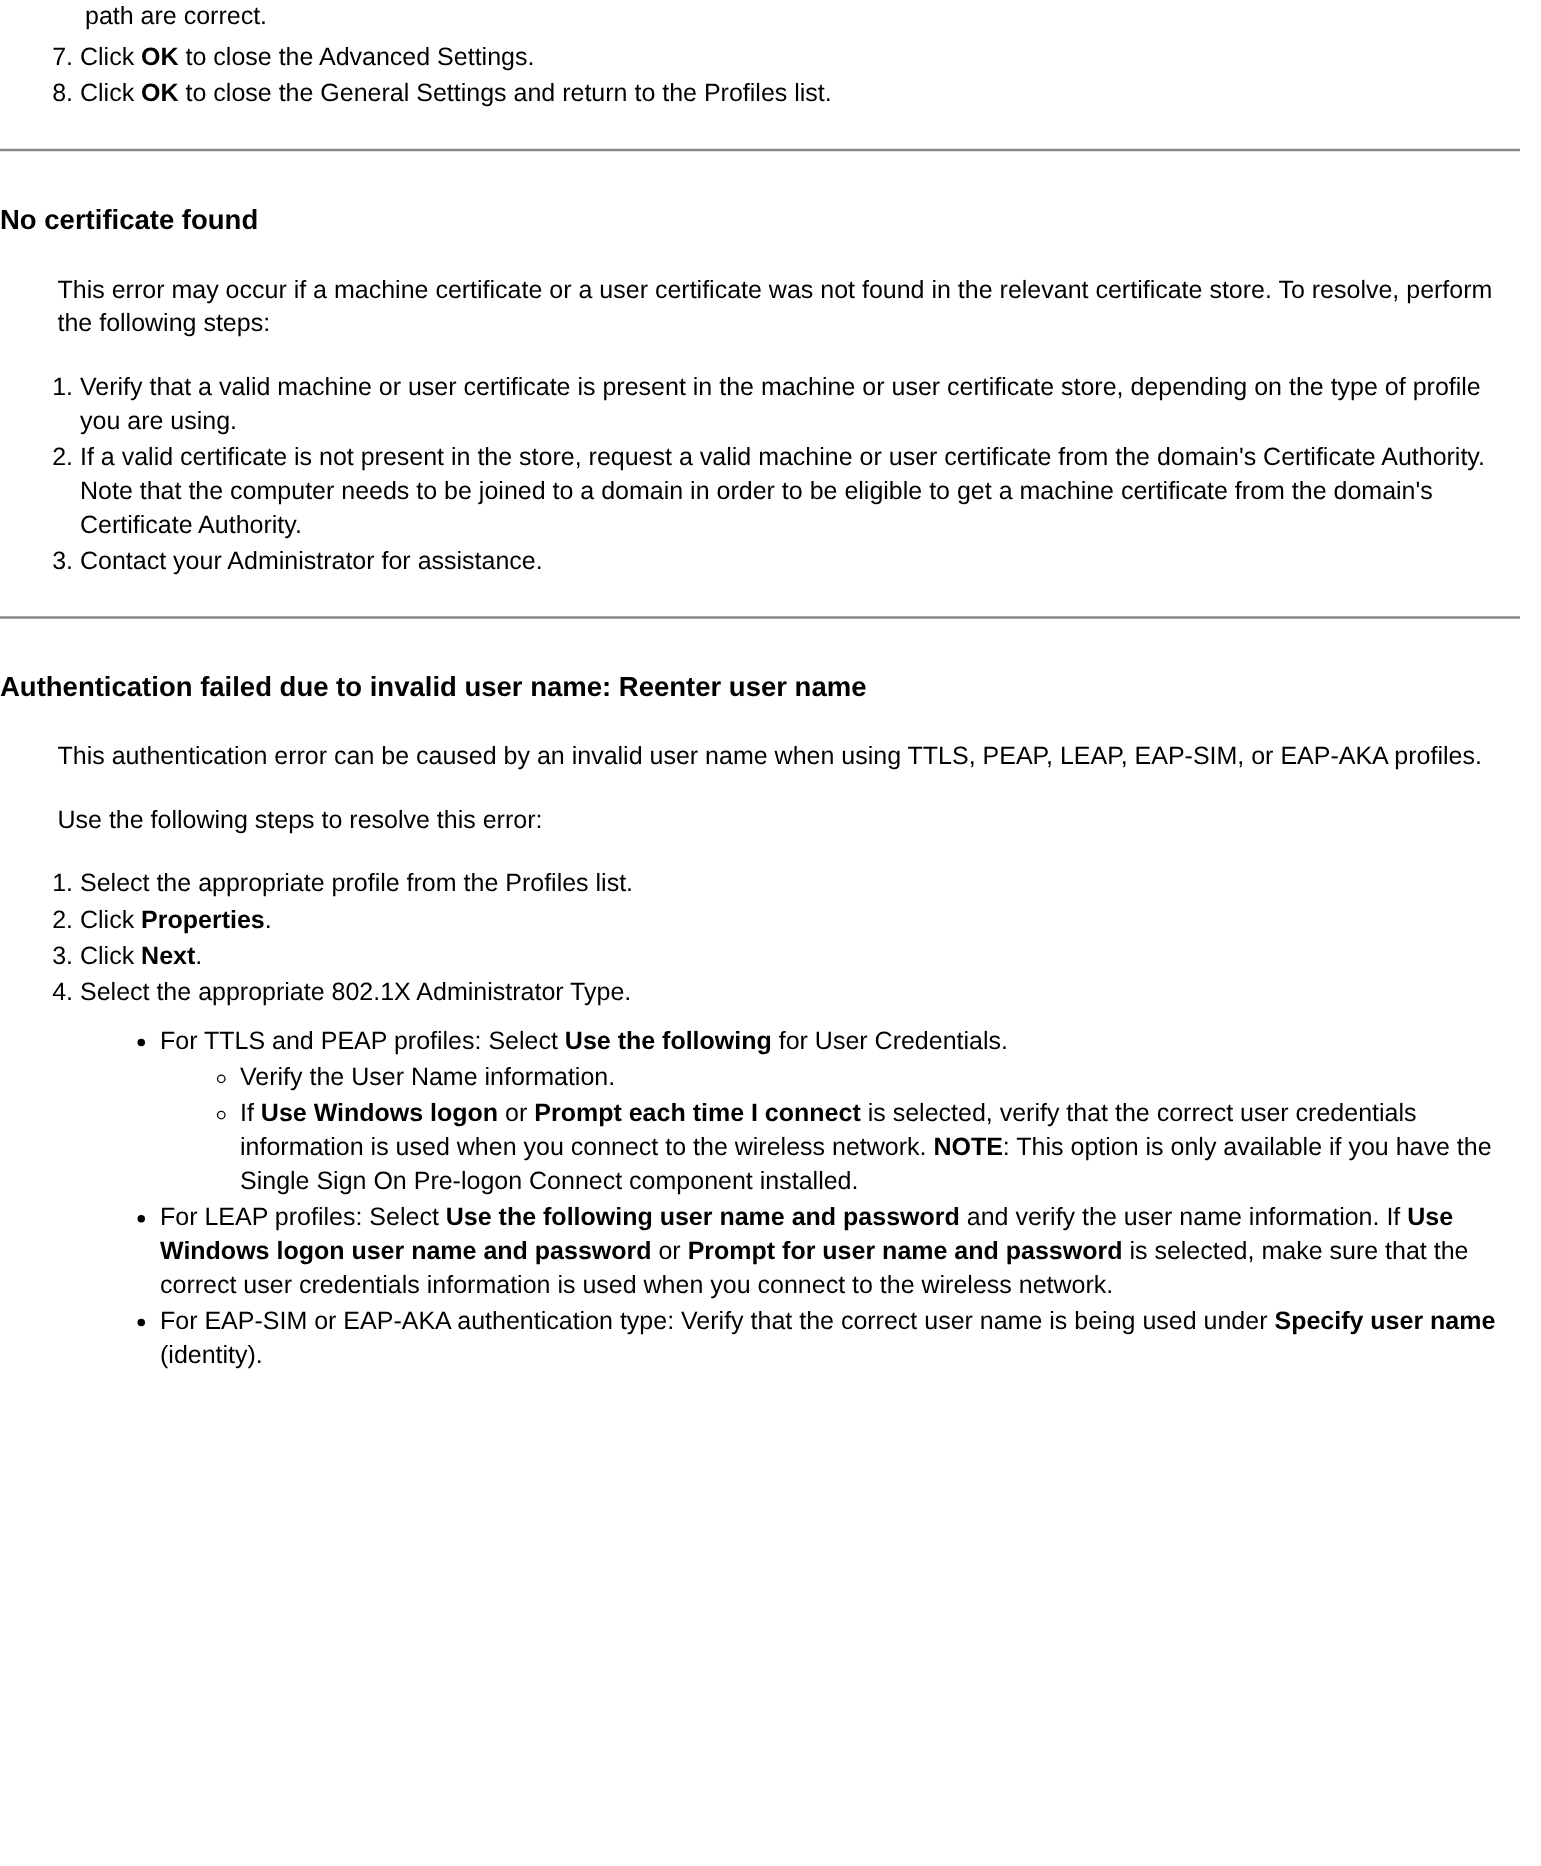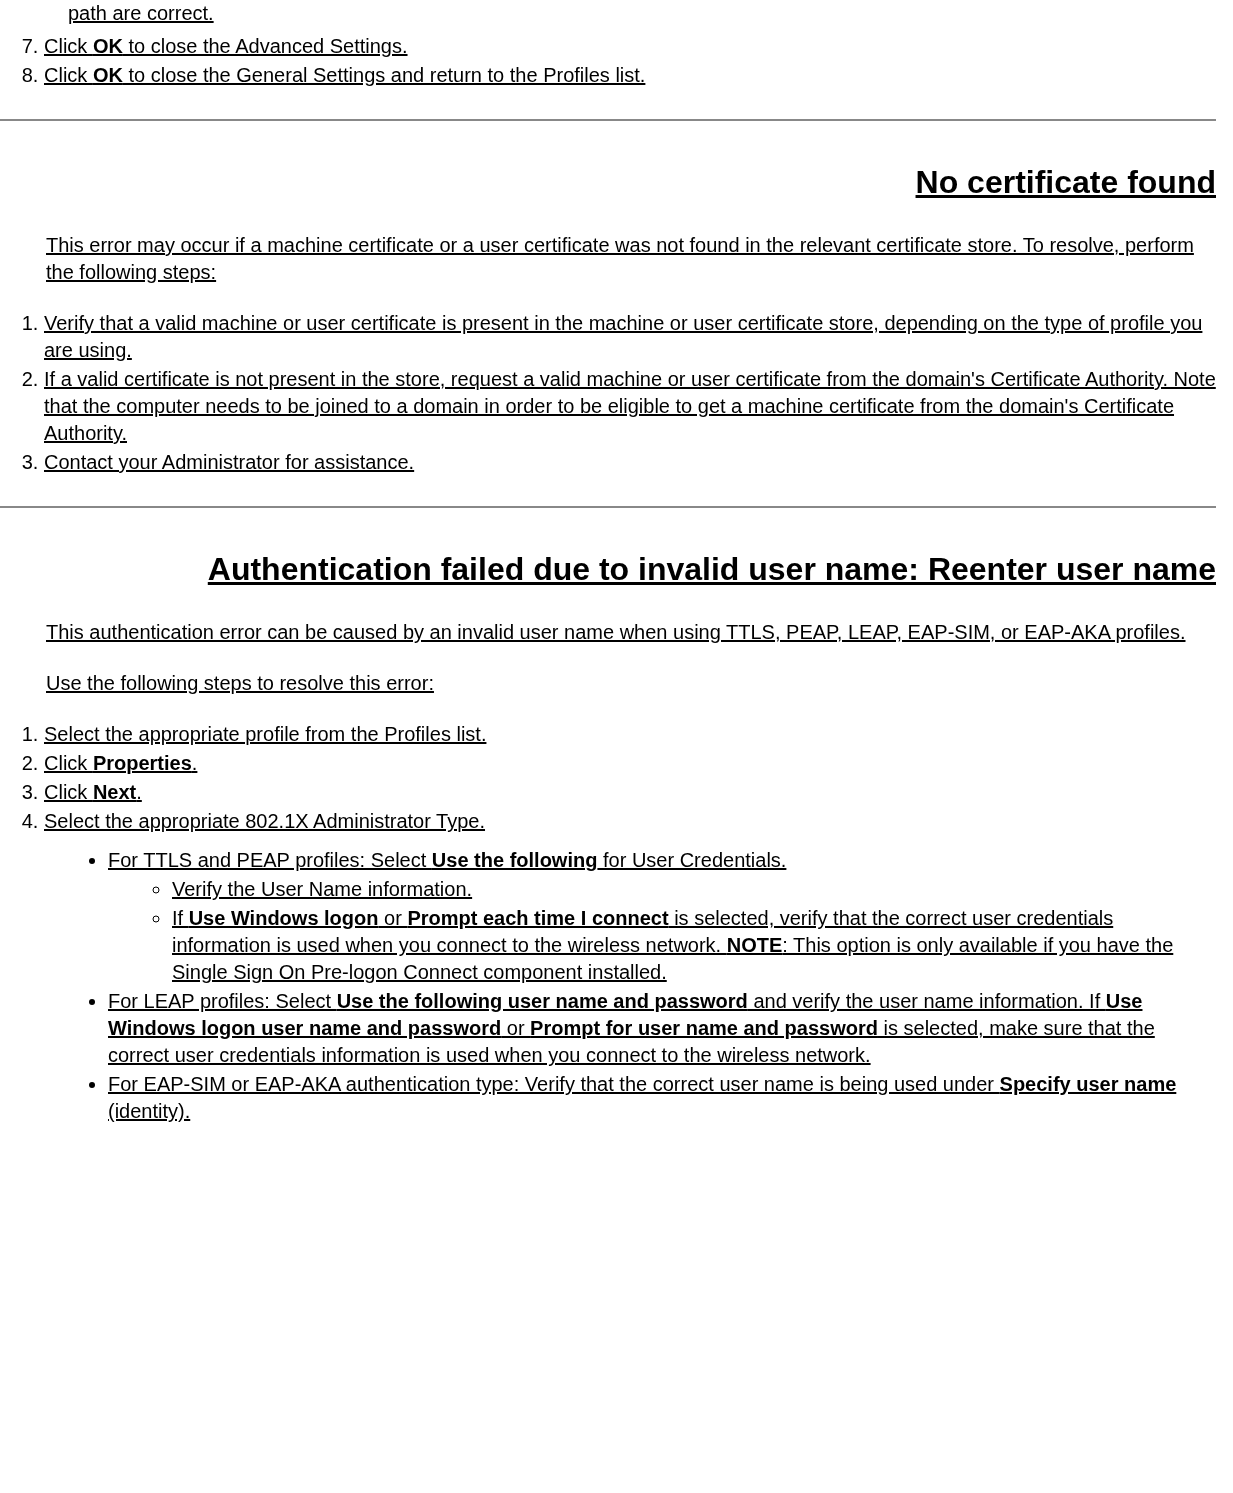--- a/index.html
+++ b/index.html
@@ -8,49 +8,47 @@
     background: #fff;
     color: #000;
     font-family: Verdana, Geneva, sans-serif;
     font-size: 20px;
     line-height: 1.35;
   }
   .page {
     width: 1226px;
     box-sizing: border-box;
     padding: 0 10px 40px 0;
-    text-decoration: underline;
   }
   .frag {
     margin-left: 68px;
     margin-bottom: 6px;
   }
   ol.top {
     margin: 0 0 24px 0;
-    padding-left: 44px;
+    padding-left: 64px;
     list-style-position: outside;
   }
   ol.top > li {
     margin-bottom: 2px;
     padding-left: 0;
   }
   ol.top > li::marker {
     font-family: Verdana, Geneva, sans-serif;
   }
   hr.sep {
     border: none;
     border-top: 2px solid #888;
     margin: 30px 0 40px 0;
   }
   h2.section {
     font-family: Verdana, Geneva, sans-serif;
     font-weight: bold;
-    font-size: 32px;
+    font-size: 22px;
     margin: 0 0 28px 0;
-    text-align: right;
   }
   p.para {
     margin: 0 0 24px 0;
     padding-left: 46px;
   }
   ul.disc {
     list-style-type: disc;
     margin: 12px 0;
     padding-left: 64px;
   }

